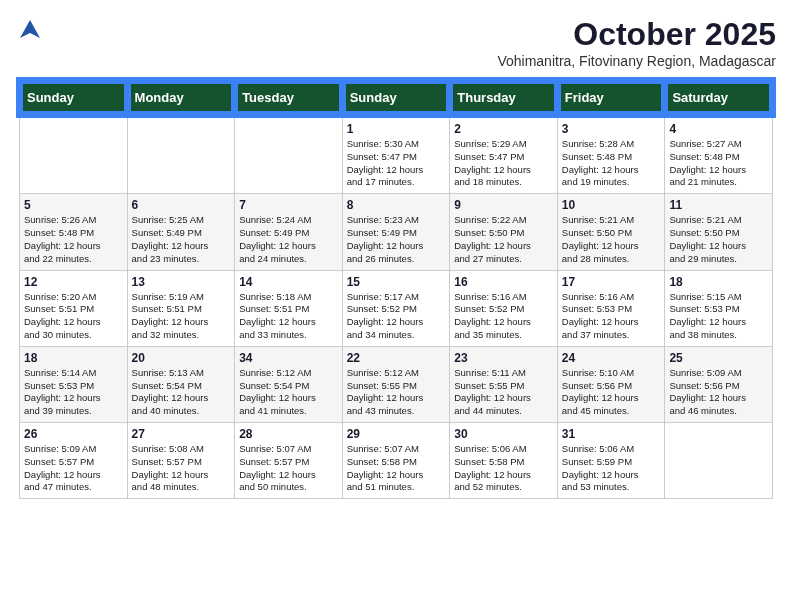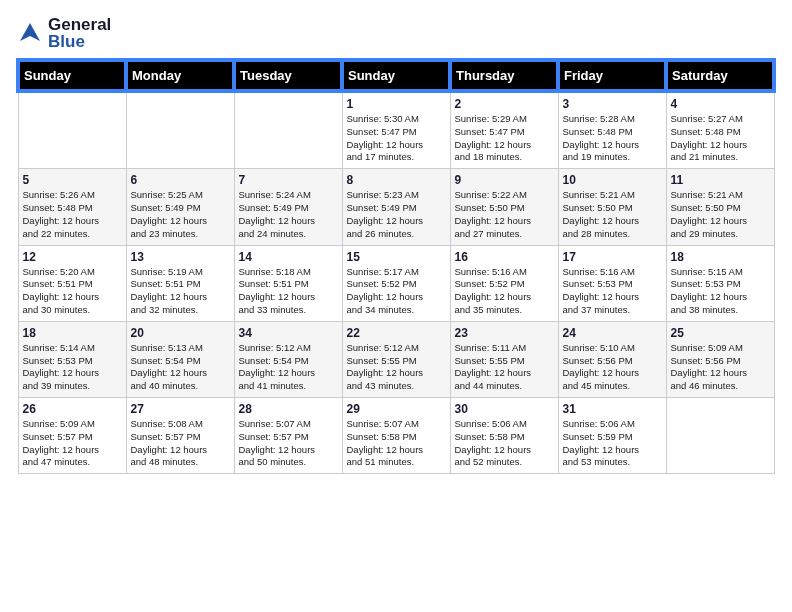--- a/index.html
+++ b/index.html
@@ -27,27 +27,27 @@
     .location-title {
       font-size: 14px;
       color: #333;
     }
     .calendar {
       width: 100%;
       border-collapse: collapse;
       border: 1px solid #ccc;
     }
     .calendar th {
-      background-color: #000000;
+      background-color: #14532d;
       color: #fff;
       font-size: 13px;
       font-weight: bold;
       padding: 6px 4px;
       text-align: left;
-      border: 4px solid #3b82f6;
+      border: 7px solid #3b82f6;
     }
     .calendar td {
       vertical-align: top;
       padding: 4px 4px;
       border: 1px solid #ccc;
       font-size: 10px;
       color: #222;
       background: #fff;
       width: calc(100% / 7);
       min-height: 80px;
@@ -87,24 +87,24 @@
 </head>
 <body>
 
 <div class="header">
   <div class="logo-wrapper">
     <svg class="logo-svg" width="28" height="28" viewBox="0 0 28 28">
       <rect x="0" y="0" width="28" height="28" fill="none"></rect>
 
       <polygon points="4,22 14,4 24,22 14,17" fill="#2255a4"></polygon>
     </svg>
-    <div class="logo-text-col">
-      <span style="font-size:17px;font-weight:bold;color:#1a1a2e;">General</span>
-      <span style="font-size:17px;font-weight:bold;color:#2255a4;">Blue</span>
-    </div>
+  </div>
+  <div class="title-section">
+    <div class="month-title">October 2025</div>
+    <div class="location-title">Vohimanitra, Fitovinany Region, Madagascar</div>
   </div>
 </div>
 
 <table class="calendar">
   <thead>
     <tr>
     <th>Sunday</th>
         <th>Monday</th>
         <th>Tuesday</th>
         <th>Sunday</th>

